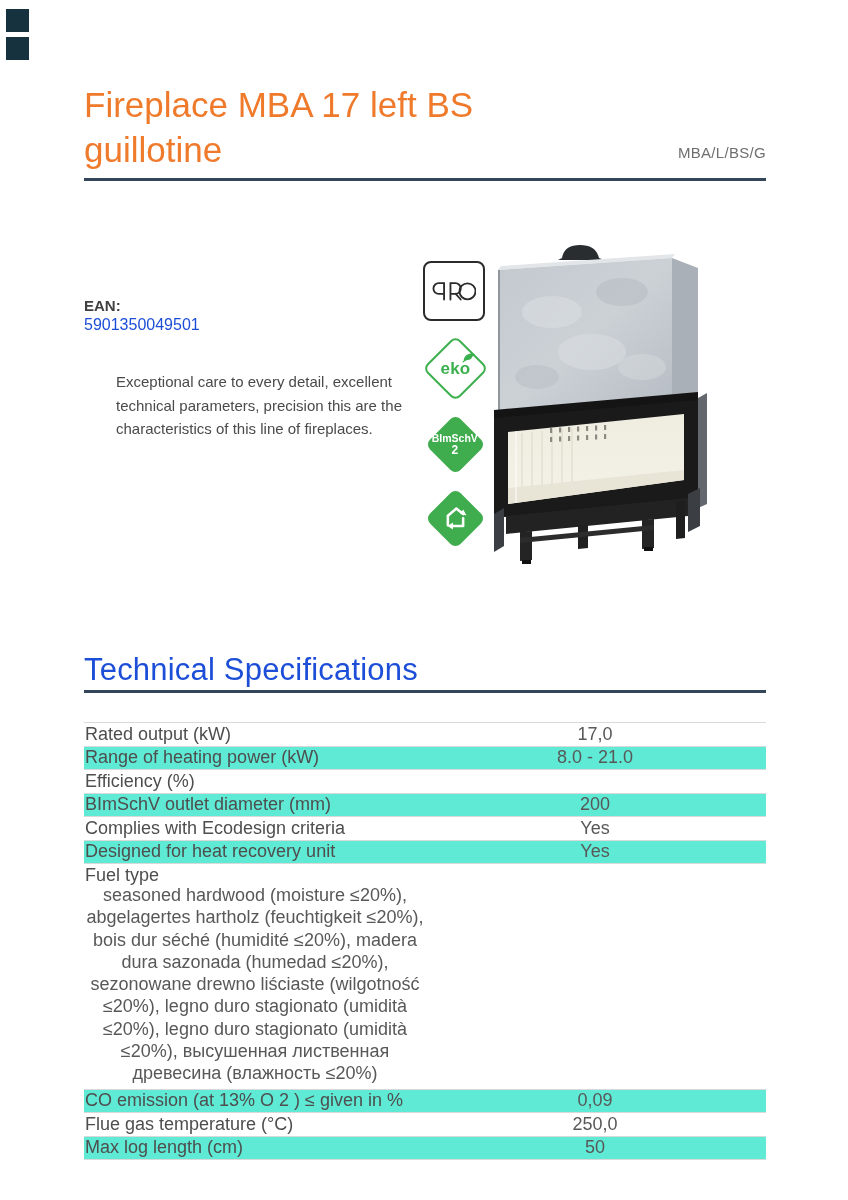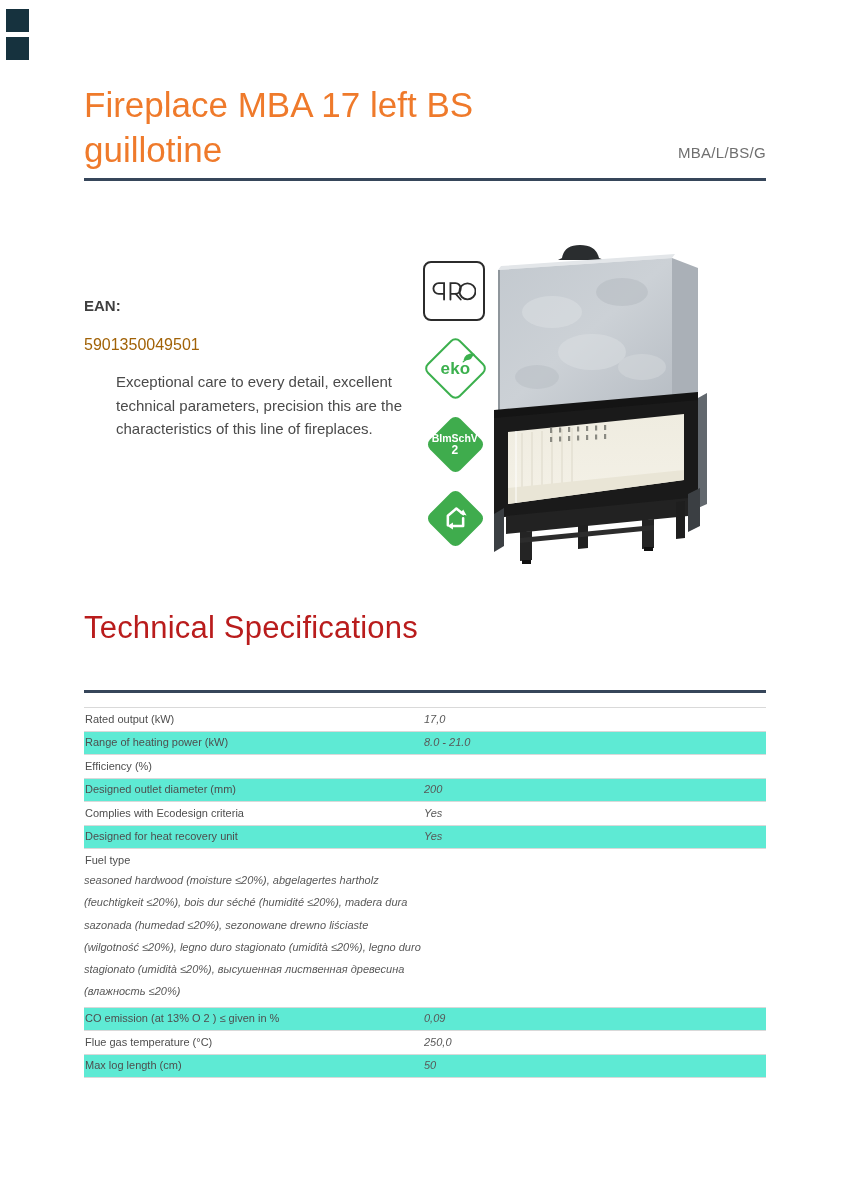--- a/index.html
+++ b/index.html
@@ -25,21 +25,21 @@
     color:#6f6f6f;font-size:15px;letter-spacing:.3px;
   }
   .rule-dark{
     position:absolute;left:84px;width:682px;height:3px;background:#36465A;
   }
   .rule-header{top:178px;}
   .rule-specs{top:690px;}
 
   
   .ean-label{position:absolute;left:84px;top:297px;font-size:15px;color:#3f3f3f;font-weight:700;}
-  .ean-value{position:absolute;left:84px;top:336px;font-size:16px;color:#a16207;}
+  .ean-value{position:absolute;left:84px;top:316px;font-size:16px;color:#1d4ed8;}
   .description{
     position:absolute;left:84px;top:370px;width:314px;
     font-size:15px;line-height:23.5px;color:#4a4a4a;margin-left:32px;
   }
 
   
   .pro-badge{
     position:absolute;left:423px;top:261px;width:58px;height:56px;
     border:2.5px solid #2b2b2b;border-radius:8px;background:#fff;
     display:flex;align-items:center;justify-content:center;
@@ -61,36 +61,36 @@
   .solid-diamond{background:#3FAC4D;}
   .bimschv-l1{color:#fff;font-size:10.5px;font-weight:700;line-height:11px;}
   .bimschv-l2{color:#fff;font-size:12px;font-weight:700;line-height:13px;}
   .recycle-wrap{left:422px;top:485px;}
 
   
   .fireplace{position:absolute;left:492px;top:242px;}
 
   
   .specs-heading{
-    position:absolute;left:84px;top:610px;
-    font-size:31px;color:#b91c1c;font-weight:400;letter-spacing:.2px;
+    position:absolute;left:84px;top:652px;
+    font-size:31px;color:#1d4ed8;font-weight:400;letter-spacing:.2px;
   }
   .specs-table{
-    position:absolute;left:84px;top:707px;width:682px;
-    font-size:11px;color:#4e4e4e;
+    position:absolute;left:84px;top:722px;width:682px;
+    font-size:18px;color:#4e4e4e;
     border-bottom:1px solid #d9d9d9;
   }
   .trow{
     display:flex;align-items:flex-start;
     border-top:1px solid #d9d9d9;
     padding:2.5px 0;min-height:17.5px;
   }
   .trow.striped{background:#5eead4;}
   .tlabel{flex:1;padding-left:1px;line-height:17.5px;color:#4e4e4e;}
-  .tvalue{width:342px;line-height:17.5px;color:#585858;font-style:italic;}
+  .tvalue{width:342px;text-align:center;line-height:17.5px;color:#585858;}
   .trow.multiline .tvalue{line-height:22.3px;}
   .trow.multiline{padding-bottom:4px;flex-direction:column;}
 </style>
 </head>
 <body>
 
 <div class="page">
 
   <div class="corner-sq one"></div>
   <div class="corner-sq two"></div>
@@ -241,21 +241,21 @@
         <div class="tvalue">17,0</div>
       </div>
       <div class="trow striped">
         <div class="tlabel">Range of heating power (kW)</div>
         <div class="tvalue">8.0 - 21.0</div>
       </div>
       <div class="trow">
         <div class="tlabel">Efficiency (%)</div>
       </div>
       <div class="trow striped">
-        <div class="tlabel">Designed outlet diameter (mm)</div>
+        <div class="tlabel">BImSchV outlet diameter (mm)</div>
         <div class="tvalue">200</div>
       </div>
       <div class="trow">
         <div class="tlabel">Complies with Ecodesign criteria</div>
         <div class="tvalue">Yes</div>
       </div>
       <div class="trow striped">
         <div class="tlabel">Designed for heat recovery unit</div>
         <div class="tvalue">Yes</div>
       </div>

